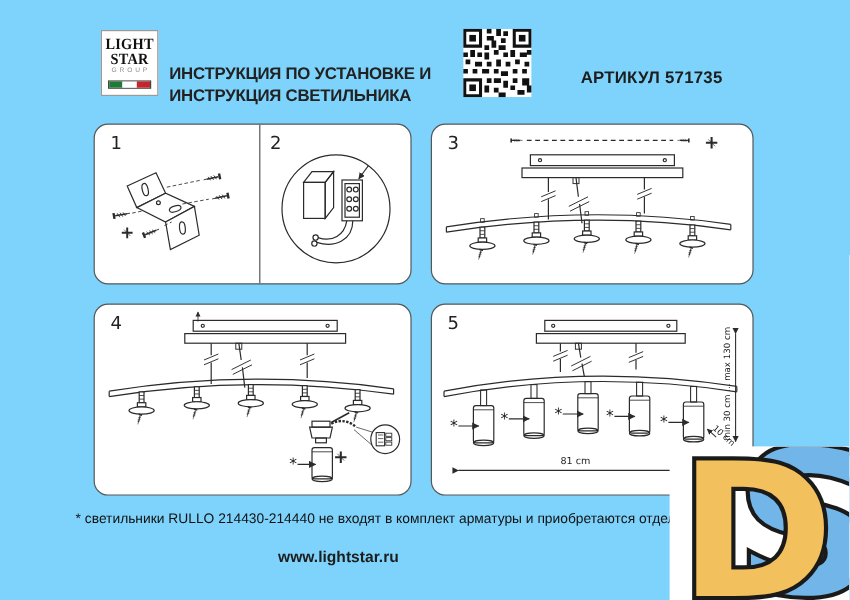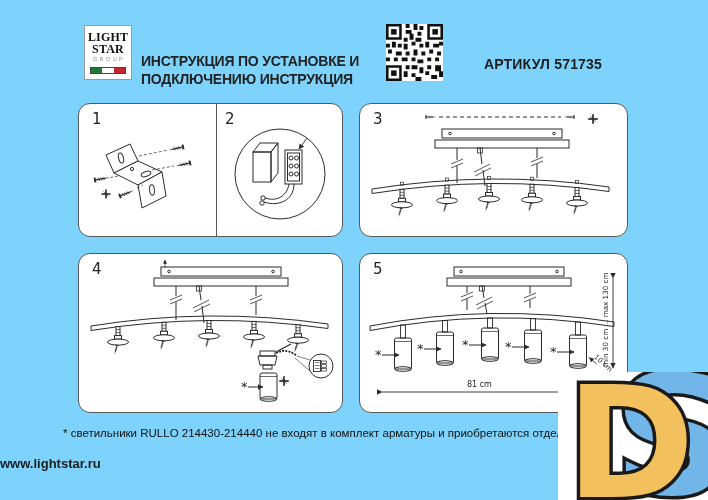--- a/index.html
+++ b/index.html
@@ -30,21 +30,21 @@
   #panel3 {left:359px;top:103px;width:269px;height:134px;}
   #panel4 {left:78px;top:253px;width:265px;height:160px;}
   #panel5 {left:359px;top:253px;width:269px;height:160px;}
   .pnum{position:absolute;left:13px;top:6px;font-size:15px;color:#222;font-family:"DejaVu Sans",sans-serif;}
   .pnum2{position:absolute;left:146px;top:6px;font-size:15px;color:#222;font-family:"DejaVu Sans",sans-serif;}
   #divider12{position:absolute;left:137px;top:0;bottom:0;width:1.2px;background:#55585a;}
   .draw{position:absolute;left:0;top:0;}
 
   
   #footnote{position:absolute;left:63px;top:427px;font-size:11.5px;color:#111;white-space:nowrap;}
-  #website{position:absolute;left:0;top:456px;width:564px;font-weight:bold;font-size:13px;}
+  #website{position:absolute;left:0;top:456px;width:564px;text-align:center;font-weight:bold;font-size:13px;}
 
   
   #watermark{position:absolute;right:0;bottom:0;width:150px;height:128px;background:#fff;overflow:hidden;}
   #watermark text{font-family:"DejaVu Sans",sans-serif;font-weight:bold;paint-order:stroke fill;}
 </style>
 </head>
 <body>
 
 <div id="page">
 
@@ -83,21 +83,21 @@
     <div class="logo-group">GROUP</div>
     <div id="logo-flag">
       <span style="background:#1E7A36"></span>
         <span style="background:#fff"></span>
         <span style="background:#C8242B"></span>
     </div>
   </div>
 
   <div id="title">
     <div>ИНСТРУКЦИЯ ПО УСТАНОВКЕ И</div>
-    <div>ПОДКЛЮЧЕНИЮ ИНСТРУКЦИЯ</div>
+    <div>ИНСТРУКЦИЯ СВЕТИЛЬНИКА</div>
   </div>
 
   <svg id="qr" viewBox="0 0 29 29">
     <rect x="0" y="0" width="29" height="29" fill="#fff"></rect>
     <g fill="#111">
 
       <path d="M0,0h8v8h-8z M1.3,1.3v5.4h5.4v-5.4z" fill-rule="evenodd"></path>
       <rect x="2.6" y="2.6" width="2.8" height="2.8"></rect>
       <path d="M21,0h8v8h-8z M22.3,1.3v5.4h5.4v-5.4z" fill-rule="evenodd"></path>
       <rect x="23.6" y="2.6" width="2.8" height="2.8"></rect>

